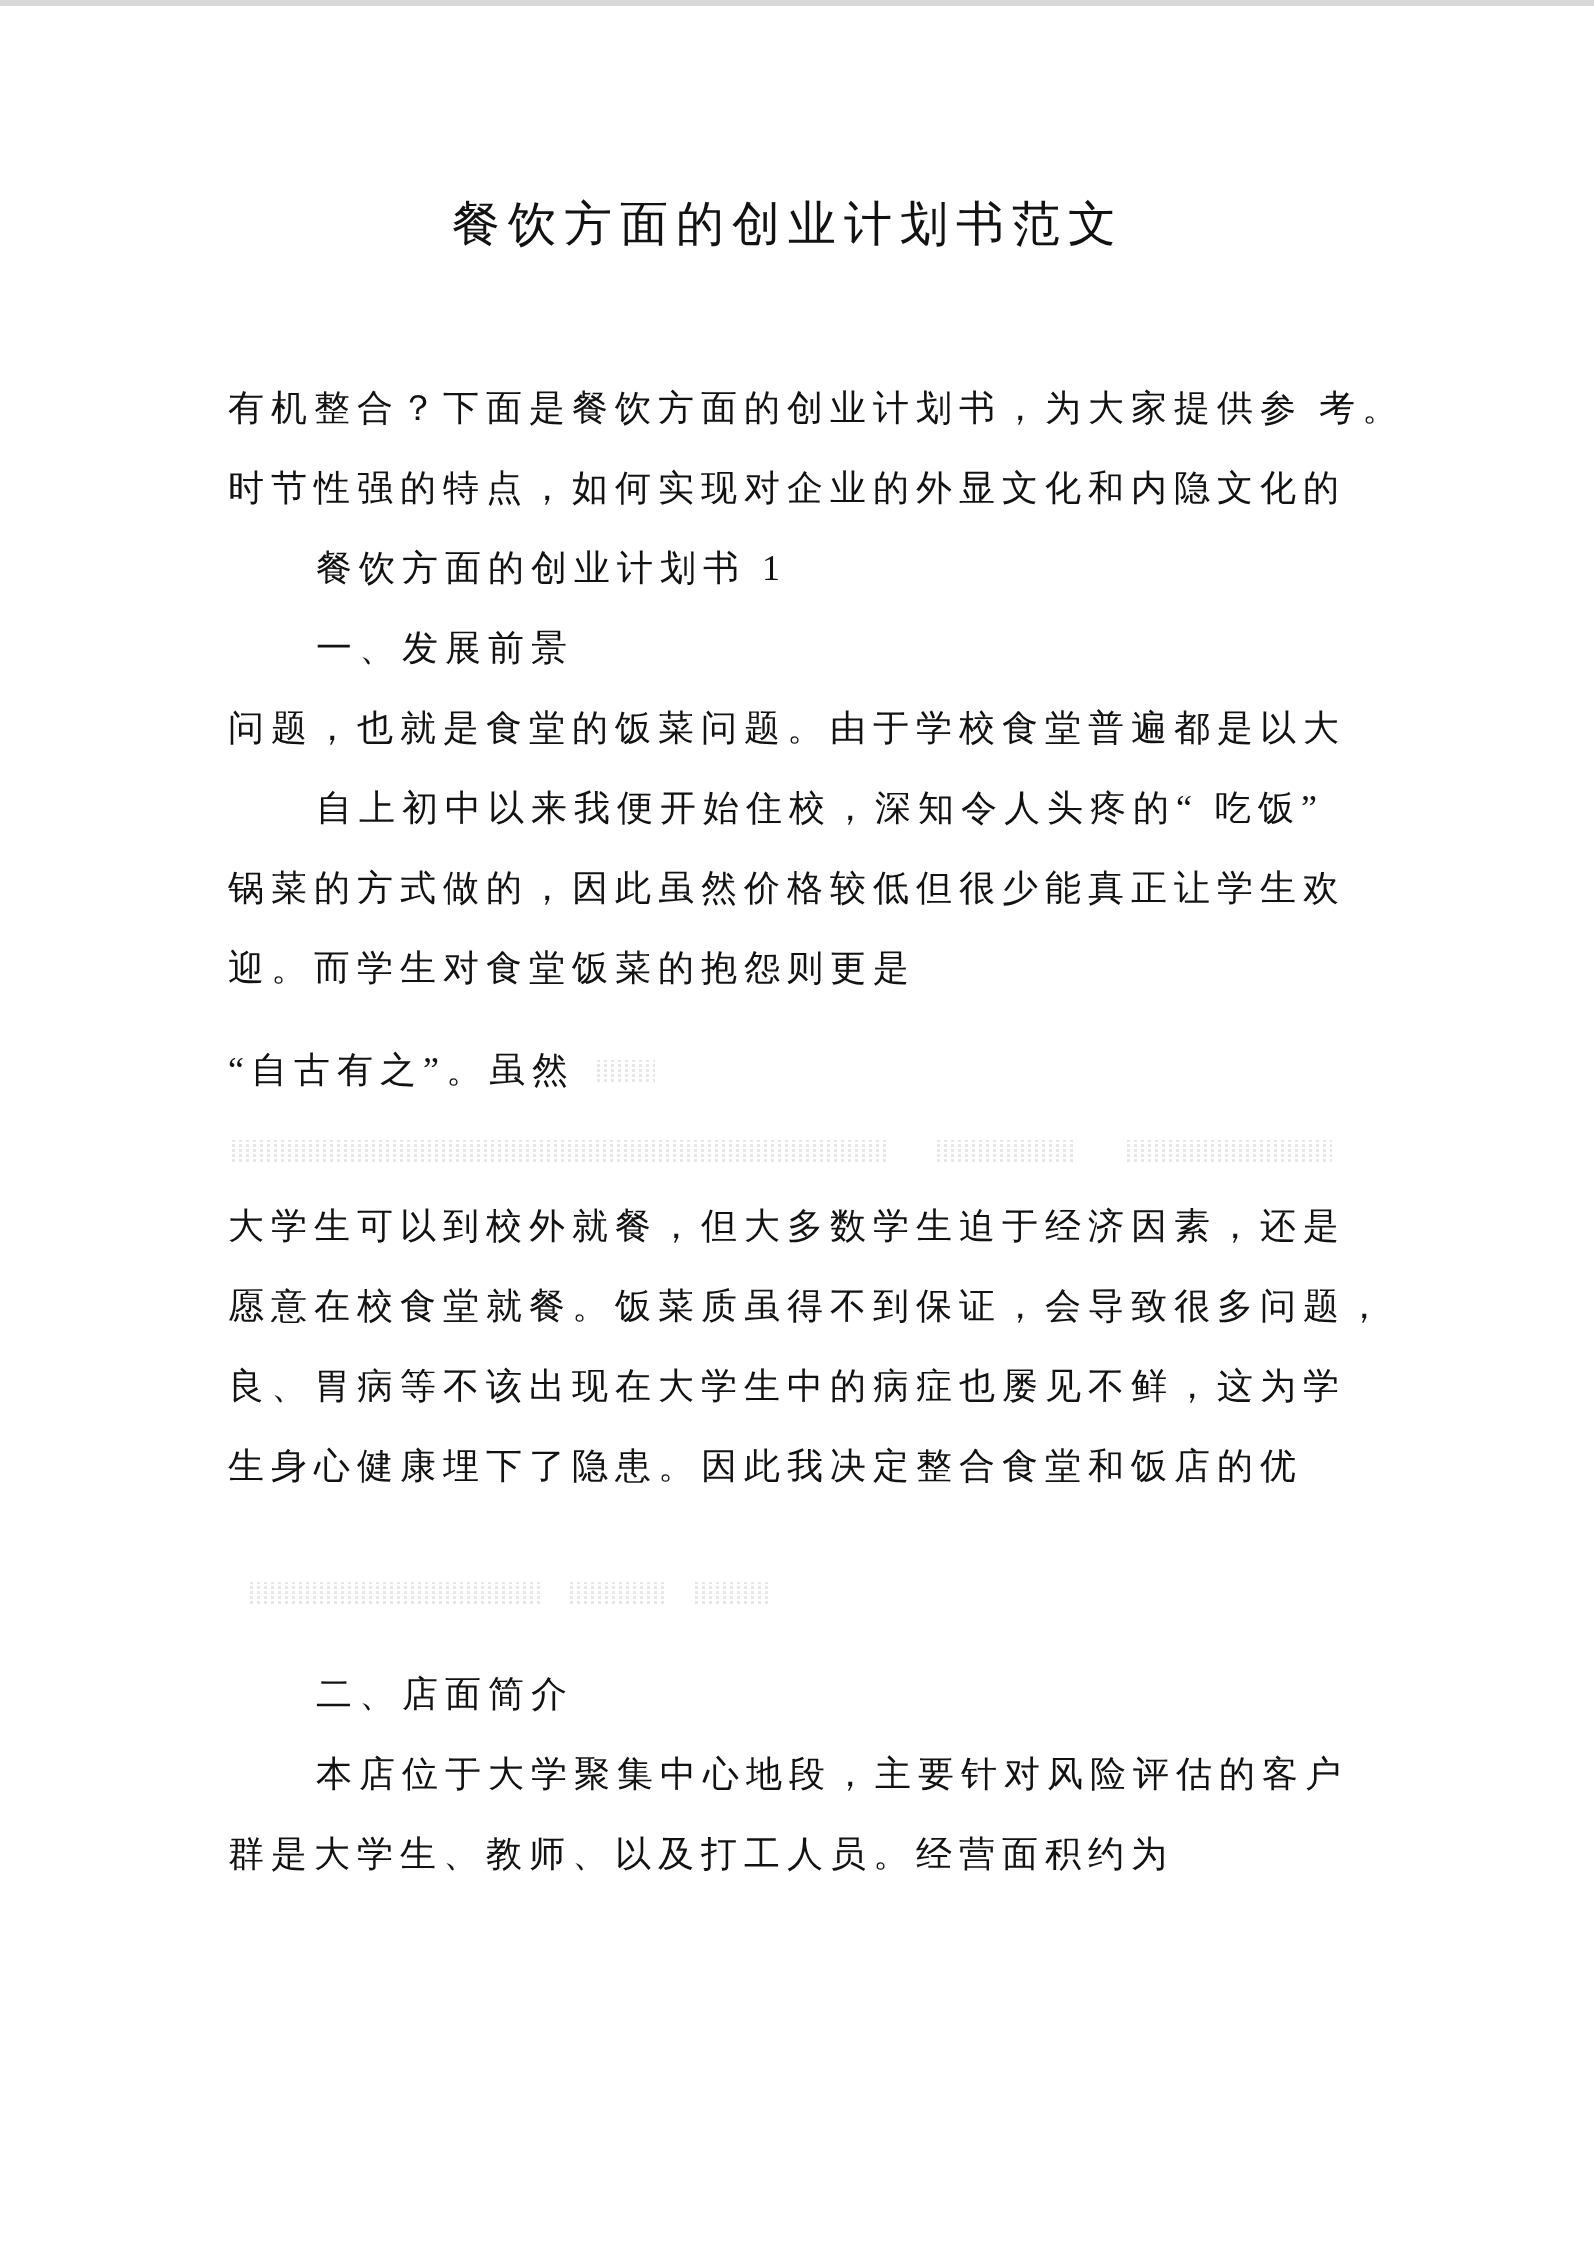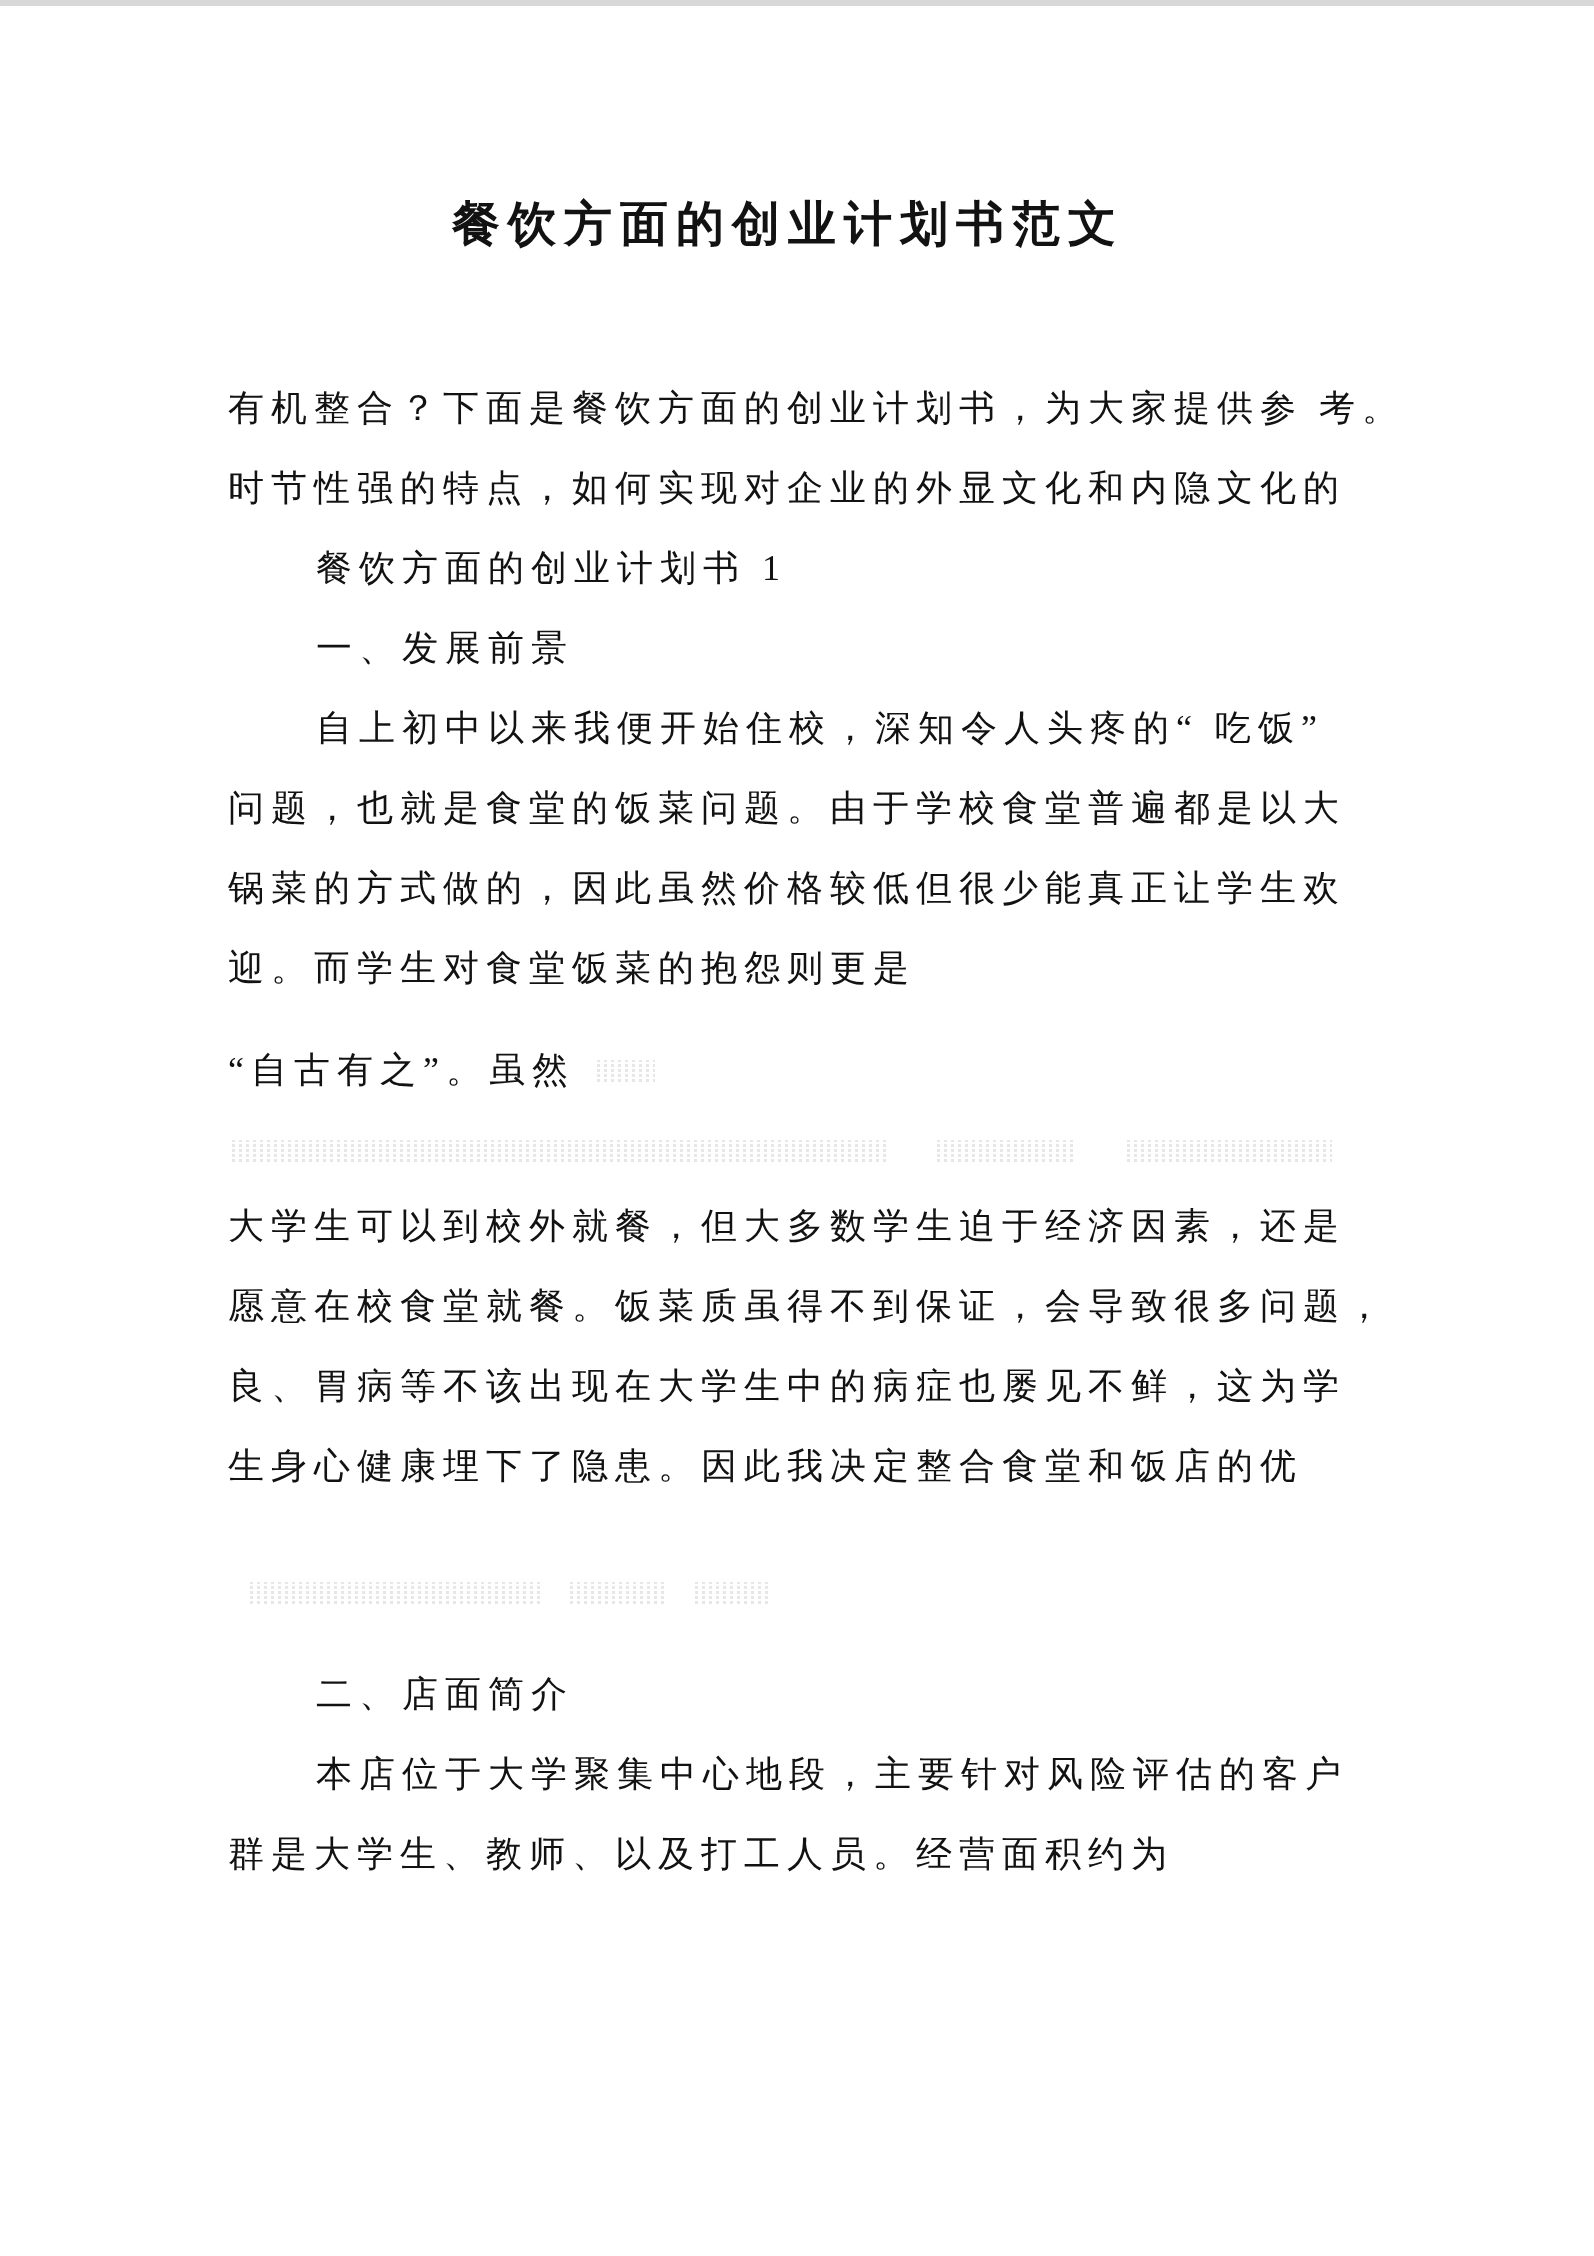--- a/index.html
+++ b/index.html
@@ -20,21 +20,21 @@
     width: 100%;
     height: 6px;
     background: #d8d8d8;
   }
   .content {
     padding: 176px 246px 0 228px; 
   }
   .doc-title {
     margin: 0 0 102px 0;
     font-size: 48px;
-    font-weight: 700;
+    font-weight: 400;
     letter-spacing: 8px;
     line-height: 84px;
     text-align: center;
     white-space: nowrap;
   }
   .para { margin: 0; }
   .line {
     font-size: 36px;
     letter-spacing: 7px;
     line-height: 80px;
@@ -81,22 +81,22 @@
 
     <div class="para">
       <div class="line indent">餐饮方面的创业计划书 1</div>
     </div>
 
     <div class="para">
       <div class="line indent">一、发展前景</div>
     </div>
 
     <div class="para">
+      <div class="line">问题，也就是食堂的饭菜问题。由于学校食堂普遍都是以大</div>
       <div class="line indent">自上初中以来我便开始住校，深知令人头疼的“ 吃饭”</div>
-      <div class="line">问题，也就是食堂的饭菜问题。由于学校食堂普遍都是以大</div>
       <div class="line">锅菜的方式做的，因此虽然价格较低但很少能真正让学生欢</div>
       <div class="line">迎。而学生对食堂饭菜的抱怨则更是</div>
     </div>
 
     <div class="para">
       <div class="line right mt-sm">
         <span>“自古有之”。虽然</span><span class="wm-lead"></span><span class="wm" style="width:58px"></span>
       </div>
     </div>
 

